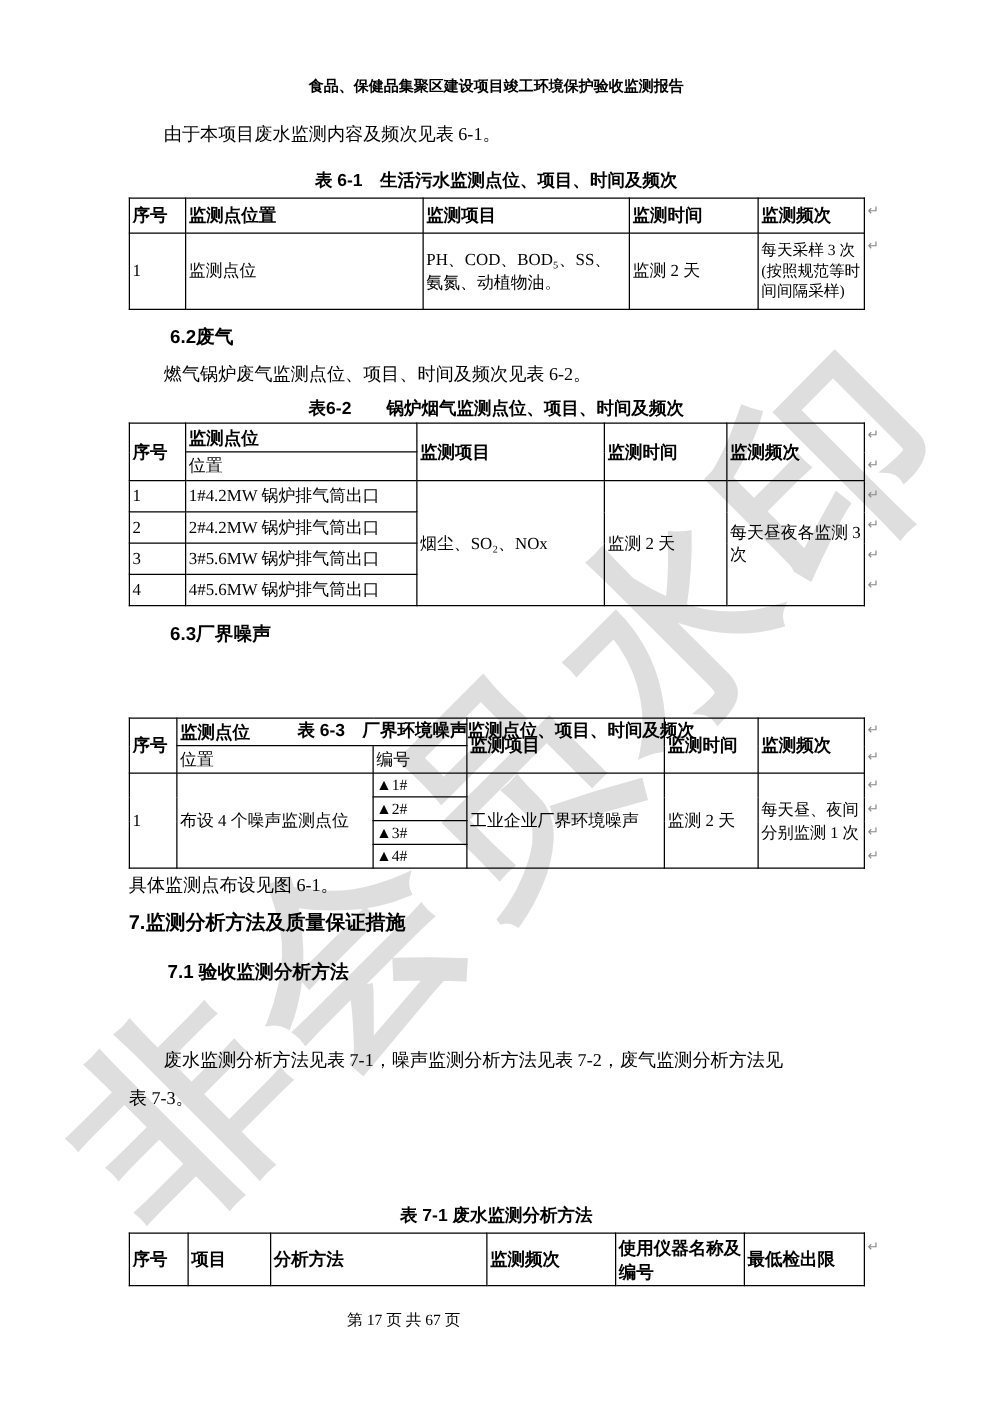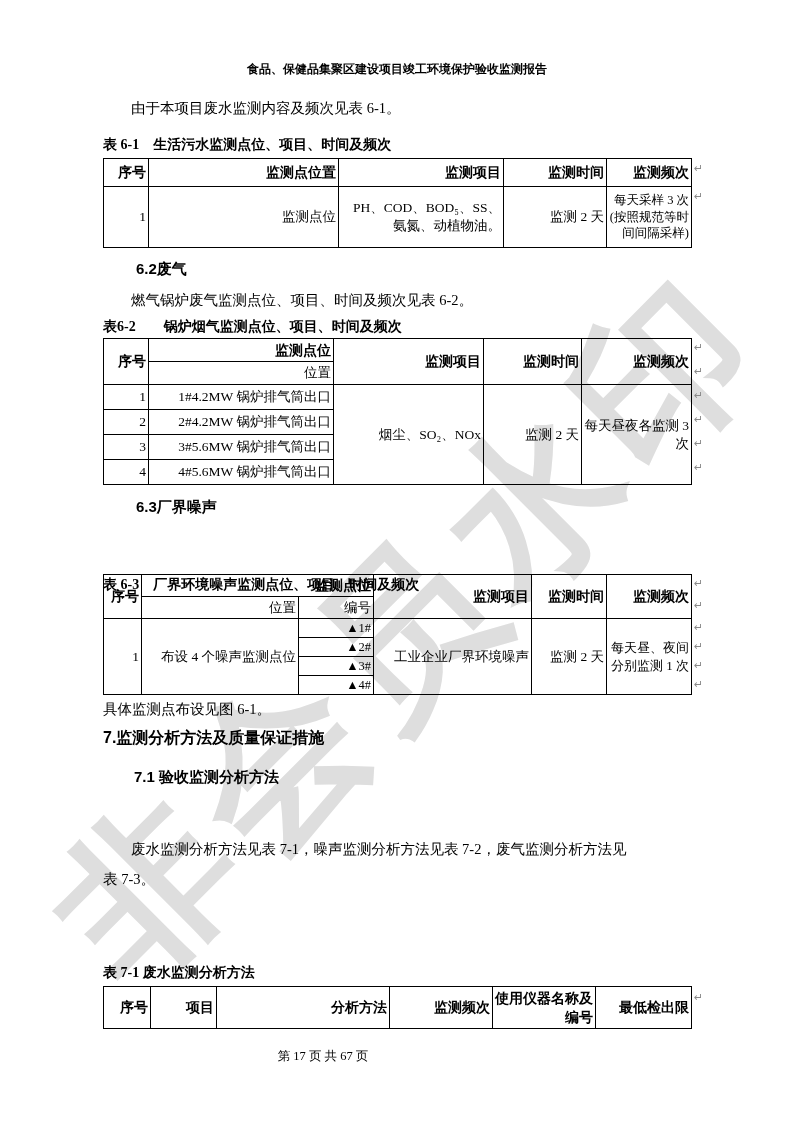--- a/index.html
+++ b/index.html
@@ -11,26 +11,26 @@
         color:#dedede;font-family:"Liberation Sans","DejaVu Sans",sans-serif;
         font-weight:bold;pointer-events:none;}
   .layer{position:absolute;left:0;top:0;width:794px;height:1122px;z-index:2;}
   .doc-header{position:absolute;top:61px;left:0;width:794px;text-align:center;
         font-family:"Liberation Sans","DejaVu Sans",sans-serif;
         font-weight:bold;font-size:12px;}
   .para{position:absolute;left:103px;width:600px;font-size:14.5px;line-height:19px;}
   .indent{text-indent:28px;}
   .sec-h{position:absolute;font-family:"Liberation Sans","DejaVu Sans",sans-serif;
         font-weight:bold;font-size:15px;}
-  .tbl-title{position:absolute;left:103px;width:588px;text-align:left;
-        font-family:Liberation Serif, serif;
+  .tbl-title{position:absolute;left:103px;width:588px;text-align:center;
+        font-family:Liberation Sans, sans-serif;
         font-weight:bold;font-size:14px;}
   table.tbl{position:absolute;border-collapse:collapse;table-layout:fixed;
         background:transparent;}
-  table.tbl td{border:1px solid #000;text-align:right;vertical-align:middle;
+  table.tbl td{border:1px solid #000;text-align:left;vertical-align:middle;
         padding:0 2px;font-size:13.5px;line-height:1.32;word-break:break-all;
         font-family:"Liberation Serif","DejaVu Serif",serif;}
   table.tbl td.h{font-family:"Liberation Sans","DejaVu Sans",sans-serif;
         font-weight:bold;font-size:14px;word-break:keep-all;}
   table.tbl td.subh{font-size:13.5px;font-weight:normal;}
   .rem{position:absolute;left:694px;font-size:11px;color:#8a8a8a;
         font-family:"DejaVu Sans",sans-serif;line-height:11px;}
   .doc-footer{position:absolute;top:1048px;left:0;width:646px;text-align:center;
         font-size:12.5px;}
 </style>

